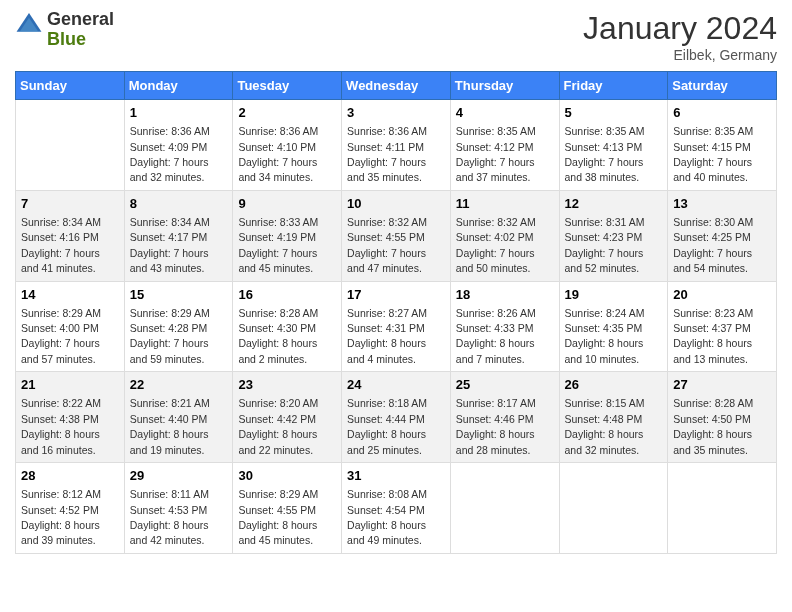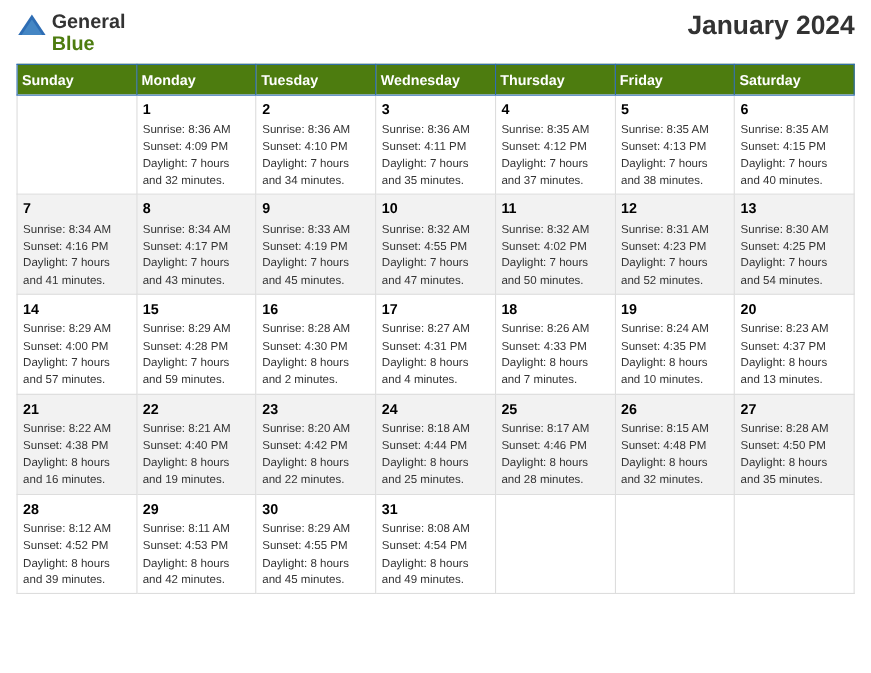--- a/index.html
+++ b/index.html
@@ -29,35 +29,35 @@
     .logo-text .general { color: #333; }
     .logo-text .blue { color: #4d7c0f; }
     .logo-icon {
       width: 28px;
       height: 28px;
     }
     .title-area {
       text-align: right;
     }
     .month-title {
-      font-size: 24px;
-      font-weight: bold;
+      font-size: 32px;
+      font-weight: normal;
       color: #333;
     }
     .location {
       font-size: 14px;
       color: #555;
     }
     table {
       width: 100%;
       border-collapse: collapse;
       font-size: 11px;
     }
     thead tr {
-      background-color: #4d7c0f;
+      background-color: #3b82f6;
       color: #fff;
     }
     thead th {
       padding: 6px 4px;
       text-align: left;
       font-size: 13px;
       font-weight: bold;
       border: 1px solid #2e6db4;
     }
     tbody tr {
@@ -96,20 +96,21 @@
       <polygon points="18,4 34,28 2,28" fill="#2e6db4"></polygon>
       <polygon points="18,10 30,28 6,28" fill="#5a9fd4" opacity="0.5"></polygon>
     </svg>
     <div class="logo-text">
       <span class="general">General</span><br>
       <span class="blue">Blue</span>
     </div>
   </div>
   <div class="title-area">
     <div class="month-title">January 2024</div>
+    <div class="location">Eilbek, Germany</div>
   </div>
 </div>
 
 <table>
   <thead>
     <tr>
     <th>Sunday</th>
         <th>Monday</th>
         <th>Tuesday</th>
         <th>Wednesday</th>

